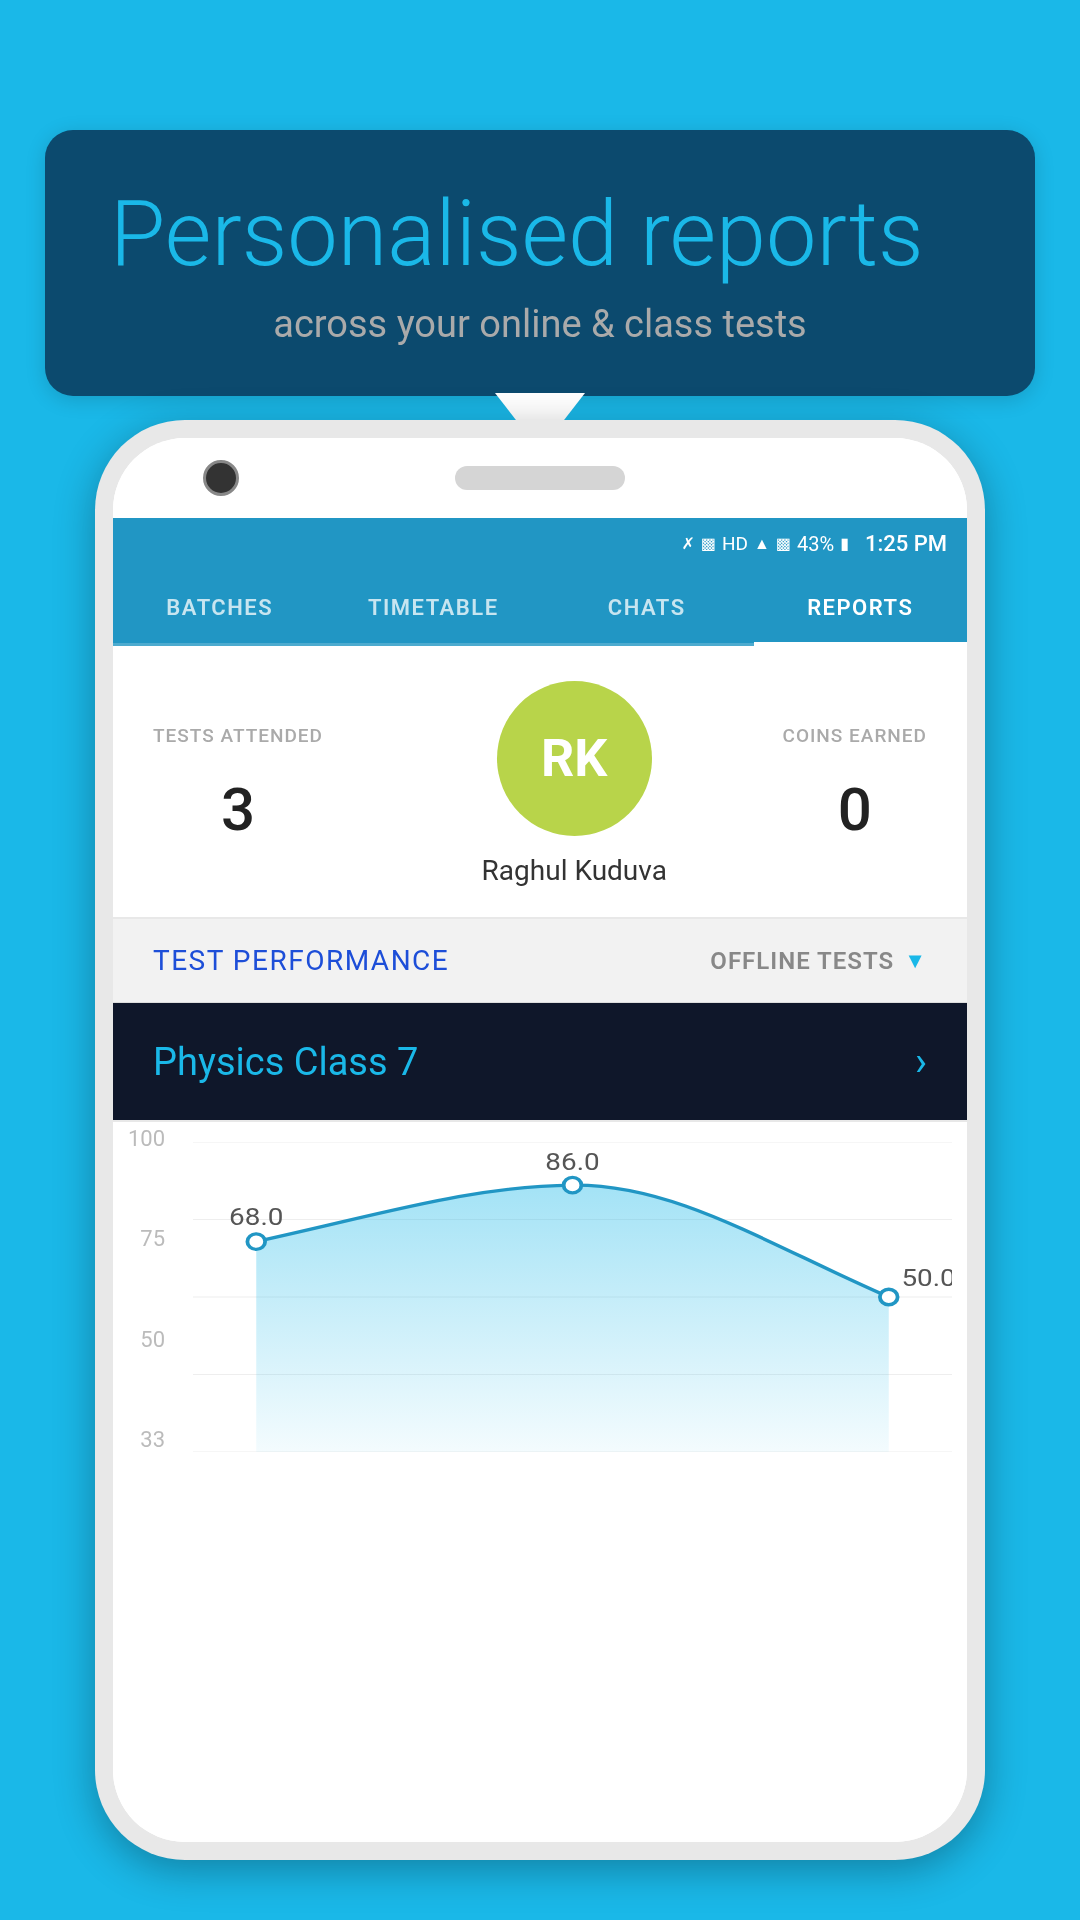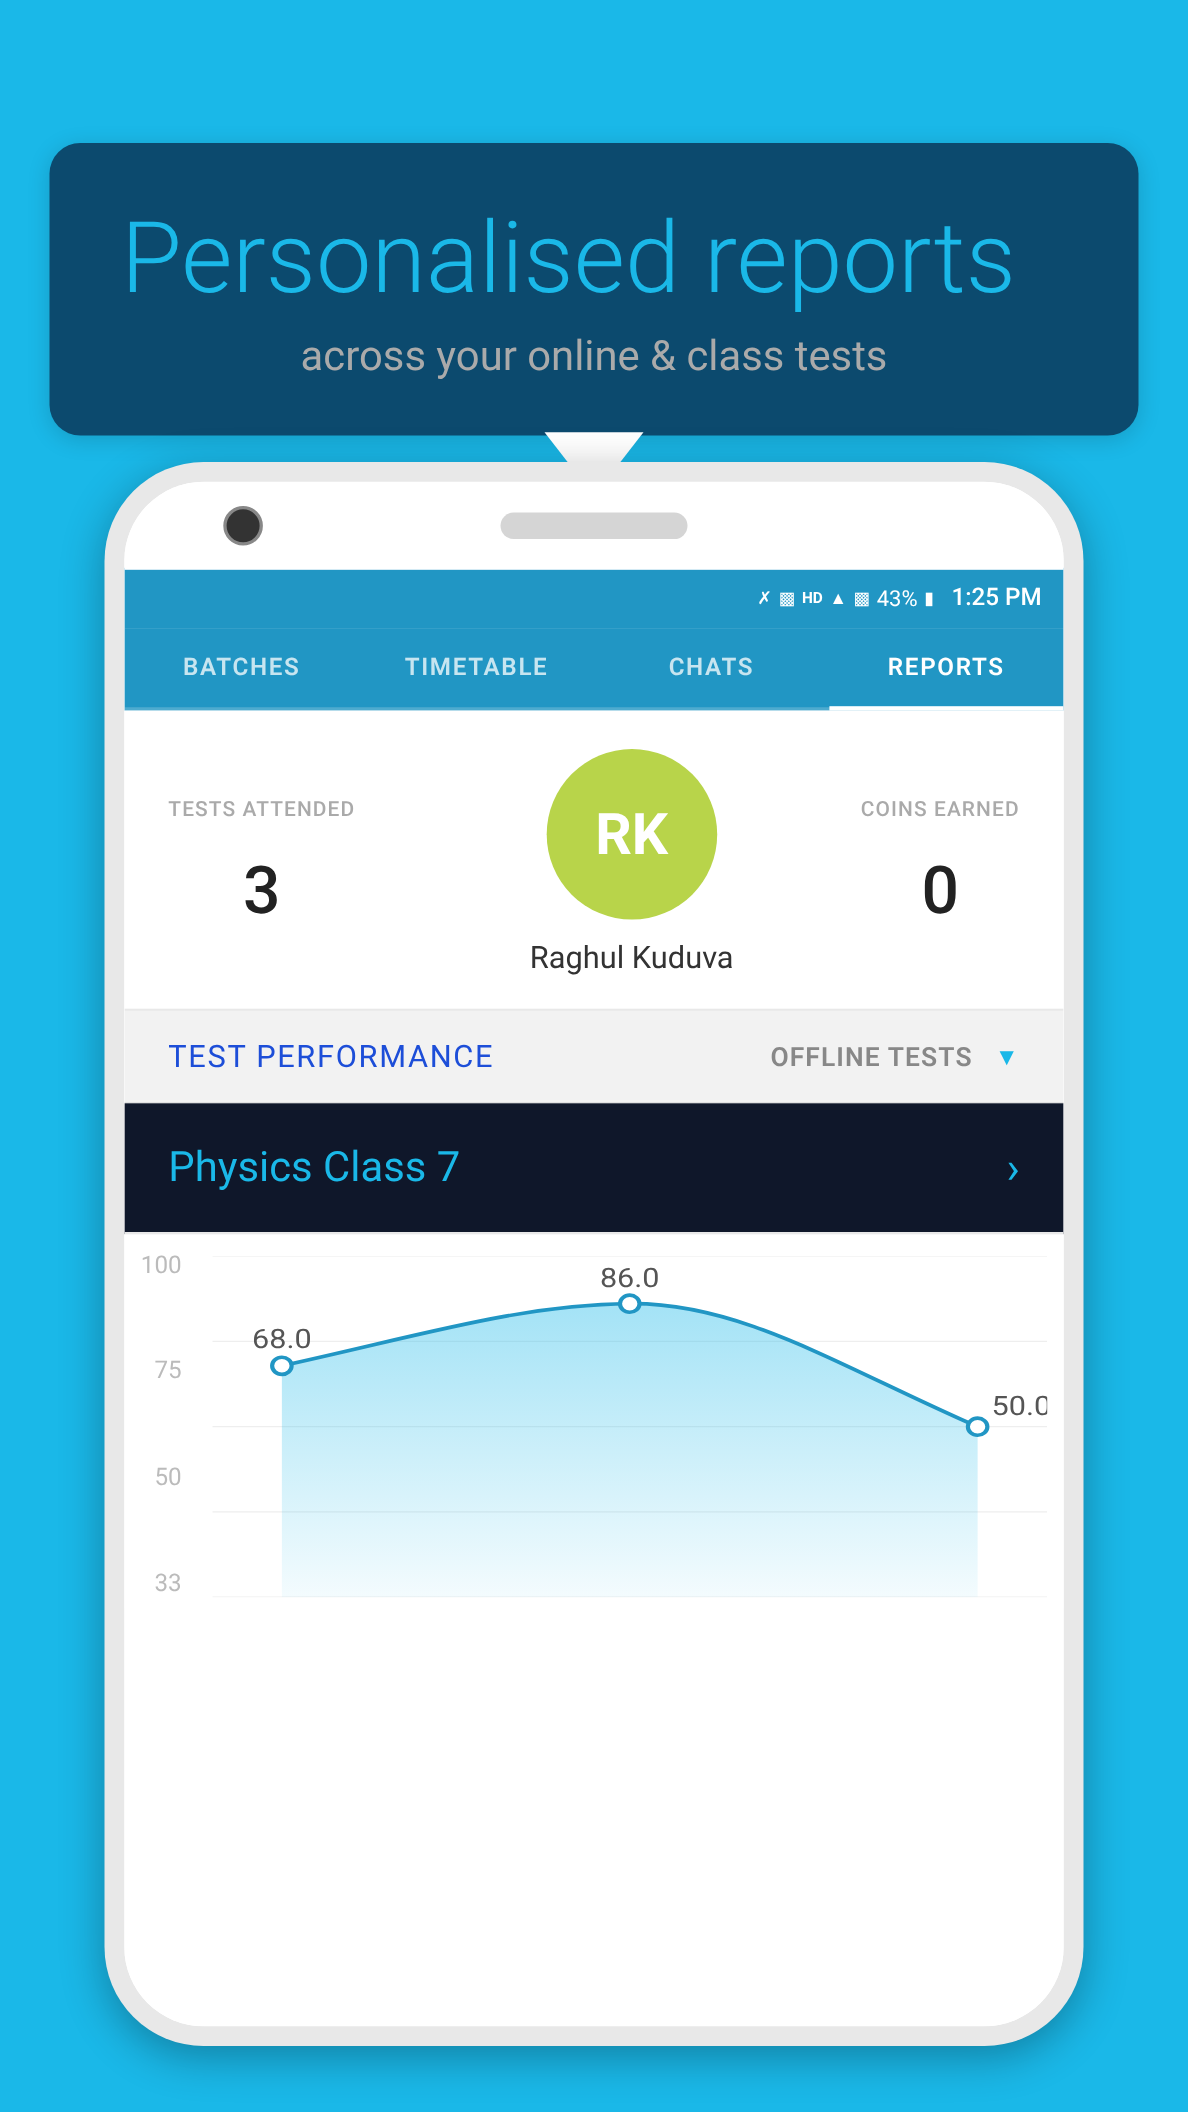--- a/index.html
+++ b/index.html
@@ -256,21 +256,21 @@
     .section-header-title {
       font-size: 28px;
       color: #1d4ed8;
       font-weight: 400;
       letter-spacing: 1.5px;
     }
 
     .section-header-filter {
       display: flex;
       align-items: center;
-      gap: 20px;
+      gap: 10px;
       font-size: 24px;
       color: #888;
       font-weight: 600;
       letter-spacing: 1px;
     }
 
     .chevron-down {
       font-size: 22px;
       color: #1ab8e8;
     }
@@ -301,21 +301,21 @@
     .chart-area {
       background: white;
       padding: 20px 15px 10px 15px;
       position: relative;
       height: 340px;
     }
 
     .chart-y-labels {
       position: absolute;
       left: 15px;
-      top: 16px;
+      top: 4px;
       bottom: 10px;
       display: flex;
       flex-direction: column;
       justify-content: space-between;
       align-items: flex-end;
       padding-right: 10px;
     }
 
     .y-label {
       font-size: 22px;
@@ -348,21 +348,21 @@
         <div class="camera-dot"></div>
         <div class="home-button-area"></div>
       </div>
 
       <div class="screen">
 
         <div class="status-bar">
           <div class="status-icons">
             <span>✗</span>
             <span>▩</span>
-            <span style="font-size:14px; font-weight:700;">HD</span>
+            <span style="font-size:19px; font-weight:400;">HD</span>
             <span>▲</span>
             <span>▩</span>
             <span style="font-size:20px;">43%</span>
             <span>▮</span>
           </div>
           <span class="status-time">1:25 PM</span>
         </div>
 
         <div class="nav-tabs">
           <div class="nav-tab">

